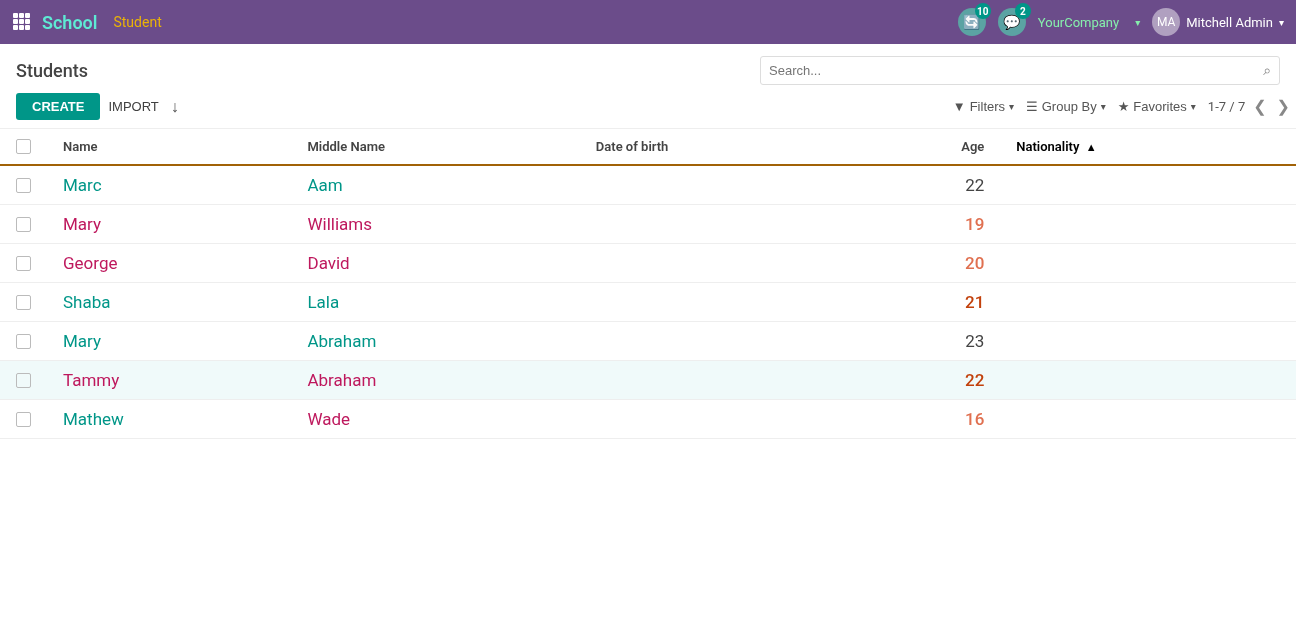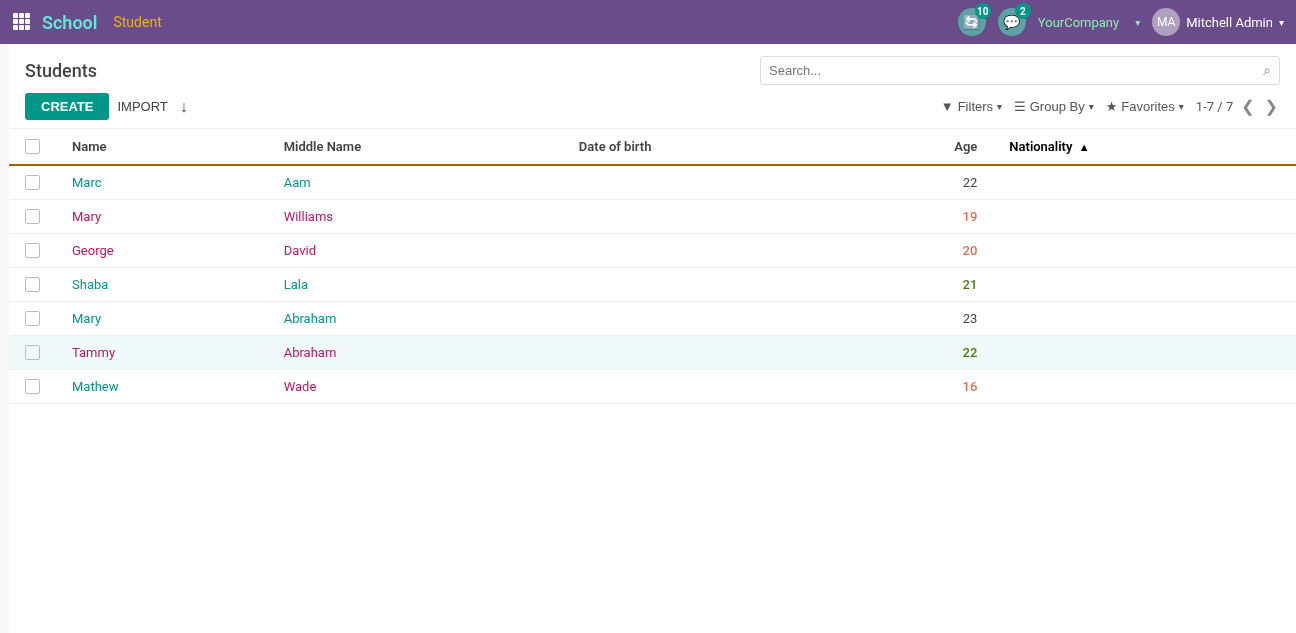--- a/index.html
+++ b/index.html
@@ -21,33 +21,33 @@
     .topnav-badge-wrap { position: relative; display: inline-flex; align-items: center; }
     .topnav-icon-circle { width: 28px; height: 28px; background: #5ba3a3; border-radius: 50%; display: flex; align-items: center; justify-content: center; font-size: 14px; color: #fff; }
     .topnav-icon-circle.msg { background: #5ba3a3; }
     .badge { position: absolute; top: -5px; right: -5px; background: #009688; color: #fff; border-radius: 50%; width: 16px; height: 16px; font-size: 10px; display: flex; align-items: center; justify-content: center; font-weight: 700; }
     .topnav-company { color: #86efac; font-size: 13px; display: flex; align-items: center; gap: 16px; cursor: pointer; }
     .topnav-user { color: #fff; font-size: 13px; display: flex; align-items: center; gap: 6px; cursor: pointer; }
     .avatar { width: 28px; height: 28px; border-radius: 50%; background: #b0a0c0; overflow: hidden; display: flex; align-items: center; justify-content: center; font-size: 12px; color: #fff; }
     .chevron { font-size: 10px; }
 
     
-    .main { background: #fff; min-height: calc(633px - 44px); margin-left: 9px; }
+    .main { background: #fff; min-height: calc(633px - 44px); }
 
     
     .toolbar { padding: 12px 16px 8px 16px; display: flex; align-items: center; justify-content: space-between; }
     .toolbar-left { display: flex; align-items: center; gap: 12px; }
     .page-title { font-size: 18px; font-weight: 500; color: #444; }
     .toolbar-right { display: flex; align-items: center; gap: 8px; flex: 1; justify-content: flex-end; }
     .search-container { display: flex; align-items: center; border: 1px solid #ddd; border-radius: 3px; background: #fff; width: 520px; }
     .search-input { border: none; outline: none; padding: 5px 8px; font-size: 13px; color: #555; flex: 1; background: transparent; }
     .search-icon { padding: 5px 8px; color: #888; font-size: 14px; }
 
     
-    .actionbar { display: flex; align-items: center; padding: 0 16px 8px 16px; gap: 8px; border-bottom: 1px solid #eee; }
+    .actionbar { display: flex; align-items: center; padding: 0 4px 8px 16px; gap: 8px; border-bottom: 1px solid #eee; }
     .btn-create { background: #009688; color: #fff; border: none; padding: 6px 16px; border-radius: 3px; font-size: 13px; font-weight: 600; cursor: pointer; text-transform: uppercase; }
     .btn-import { background: transparent; color: #404040; border: none; font-size: 13px; cursor: pointer; font-weight: 500; }
     .btn-icon { background: transparent; border: none; color: #555; cursor: pointer; font-size: 16px; padding: 4px; }
     .actionbar-right { margin-left: auto; display: flex; align-items: center; gap: 12px; }
     .filter-btn { display: flex; align-items: center; gap: 4px; color: #555; font-size: 13px; cursor: pointer; background: transparent; border: none; }
     .pagination { display: flex; align-items: center; gap: 6px; color: #555; font-size: 13px; }
     .pag-arrow { background: transparent; border: none; color: #888; cursor: pointer; font-size: 16px; padding: 2px; }
 
     
     .data-table { width: 100%; border-collapse: collapse; }
@@ -55,28 +55,28 @@
       text-align: left;
       padding: 10px 16px;
       font-size: 13px;
       font-weight: 600;
       color: #444;
       border-bottom: 2px solid #a16207;
       background: #fff;
       cursor: pointer;
     }
     .data-table th.active { color: #000; }
-    .data-table td { padding: 9px 16px; font-size: 13px; border-bottom: 1px solid #eee; }
+    .data-table td { padding: 9px 16px; font-size: 17px; border-bottom: 1px solid #eee; }
     .data-table tr.highlighted td { background: #f0fafa; }
     .checkbox-cell { width: 36px; }
     .cb { width: 15px; height: 15px; border: 1px solid #bbb; border-radius: 2px; cursor: pointer; }
     .name-link { color: #009688; text-decoration: none; }
     .name-link.coral { color: #be185d; }
     .age-cell { text-align: right; }
-    .age-teal { color: #4d7c0f; font-weight: 500; }
+    .age-teal { color: #c2410c; font-weight: 500; }
     .age-coral { color: #e07050; font-weight: 500; }
     .age-normal { color: #444; }
     .sort-arrow { font-size: 11px; margin-left: 3px; }
     .th-check { width: 36px; }
   </style>
 </head>
 <body>
 
 <div class="topnav">
   <span class="topnav-grid-icon">

